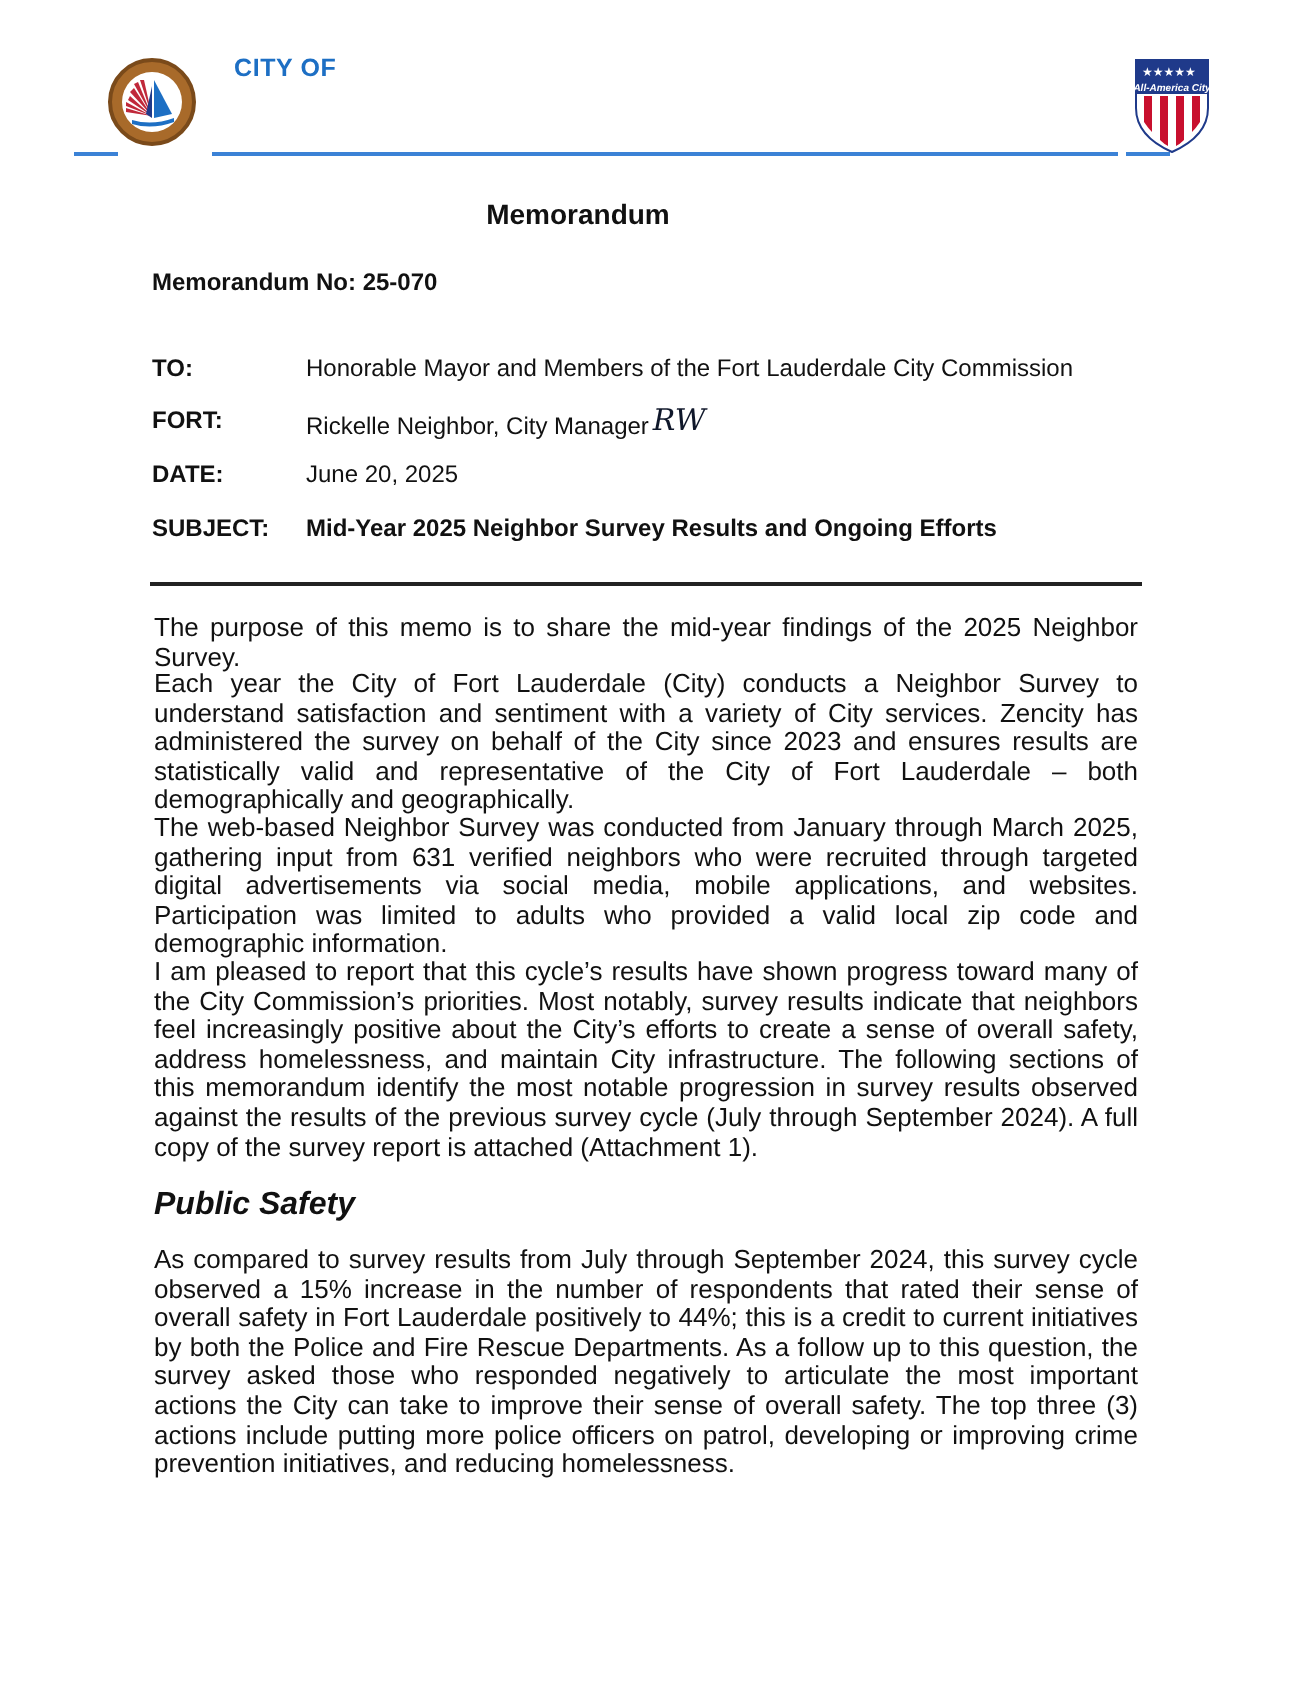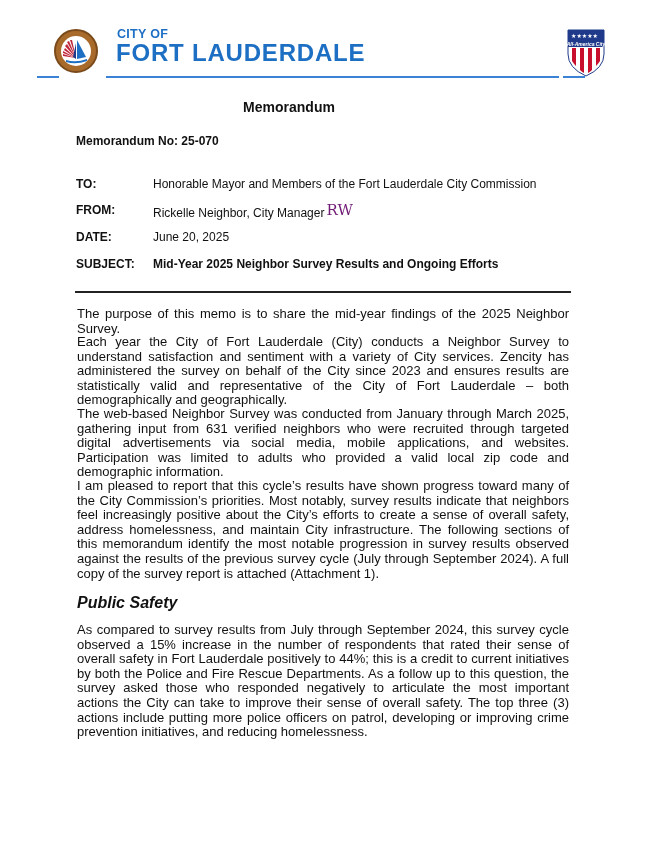--- a/index.html
+++ b/index.html
@@ -17,21 +17,21 @@
   .rule-right { position: absolute; left: 563px; top: 76px; width: 22px; height: 1.5px; background: #3b82d6; }
   .shield { position: absolute; left: 566px; top: 28px; width: 40px; height: 50px; }
 
   .title { position: absolute; left: 0; top: 99px; width: 558px; text-align: center; font-size: 14px; font-weight: bold; padding-left: 20px; }
 
   .memo-no { position: absolute; left: 76px; top: 134px; font-size: 12px; font-weight: bold; }
   .field { position: absolute; left: 76px; font-size: 12px; }
   .field .lbl { position: absolute; left: 0; top: 0; font-weight: bold; white-space: nowrap; }
   .field .val { position: absolute; left: 77px; top: 0; white-space: nowrap; text-align: right; }
   .field .val.bold { font-weight: bold; }
-  .sig { font-family: "DejaVu Serif", serif; color: #701a75; font-size: 15px; margin-left: 2px; position: relative; top: -2px; }
+  .sig { font-family: "DejaVu Serif", serif; font-style: italic; color: #0f172a; font-size: 15px; margin-left: 2px; position: relative; top: -2px; }
 
   .divider { position: absolute; left: 75px; top: 291px; width: 496px; height: 2px; background: #222; }
 
   .body { position: absolute; left: 77px; width: 492px; font-size: 13px; line-height: 14.6px; text-align: justify; }
   .heading { position: absolute; left: 77px; font-size: 16px; font-weight: bold; font-style: italic; }
 </style>
 </head>
 <body>
 
 <div class="header">
@@ -46,21 +46,20 @@
             <path d="M15 22 L2 17 L2 15 Z"></path>
             <path d="M15 22 L2 20 L2 18 Z"></path>
         </g>
         <path d="M16 4 L16 23 L25 21 Z" fill="#1d6fc4"></path>
         <path d="M15 7 L15 23 L12 21 Z" fill="#1f3a8a"></path>
         <path d="M5 24 Q15 27 26 23 L26 25 Q15 29 5 26 Z" fill="#1d6fc4"></path>
       </svg>
     </div>
   </div>
   <div class="brand-small">CITY OF</div>
-  <div class="brand-big">FORT LAUDERDALE</div>
   <div class="rule-left"></div>
   <div class="rule-main"></div>
   <div class="rule-right"></div>
   <div class="shield">
     <svg width="40" height="50" viewBox="0 0 40 50">
       <path d="M2 2 H38 V26 Q38 40 20 48 Q2 40 2 26 Z" fill="#fff" stroke="#1f3a8a" stroke-width="1"></path>
       <rect x="2" y="2" width="36" height="10" fill="#1f3a8a"></rect>
       <g fill="#fff" font-size="6" font-family="DejaVu Sans, sans-serif">
           <text x="5" y="10">★★★★★</text>
         </g>
@@ -78,21 +77,21 @@
 
 <div class="title">Memorandum</div>
 
 <div class="memo-no">Memorandum No: 25-070</div>
 
 <div class="field" style="top:177px;">
   <span class="lbl">TO:</span>
   <span class="val">Honorable Mayor and Members of the Fort Lauderdale City Commission</span>
 </div>
 <div class="field" style="top:203px;">
-  <span class="lbl">FROM:</span>
+  <span class="lbl">FORT:</span>
   <span class="val"><span>Rickelle Neighbor, City Manager</span><span class="sig">RW</span></span>
 </div>
 <div class="field" style="top:230px;">
   <span class="lbl">DATE:</span>
   <span class="val">June 20, 2025</span>
 </div>
 <div class="field" style="top:257px;">
   <span class="lbl">SUBJECT:</span>
   <span class="val bold">Mid-Year 2025 Neighbor Survey Results and Ongoing Efforts</span>
 </div>

